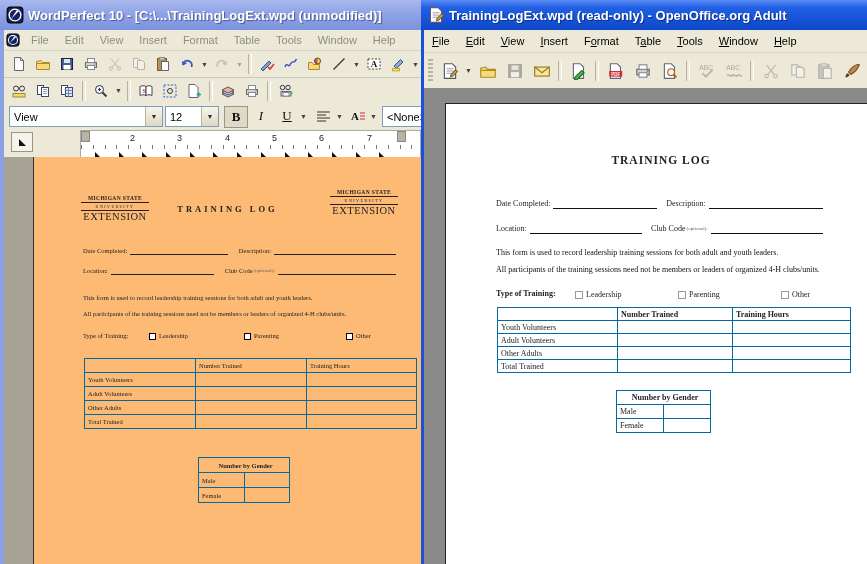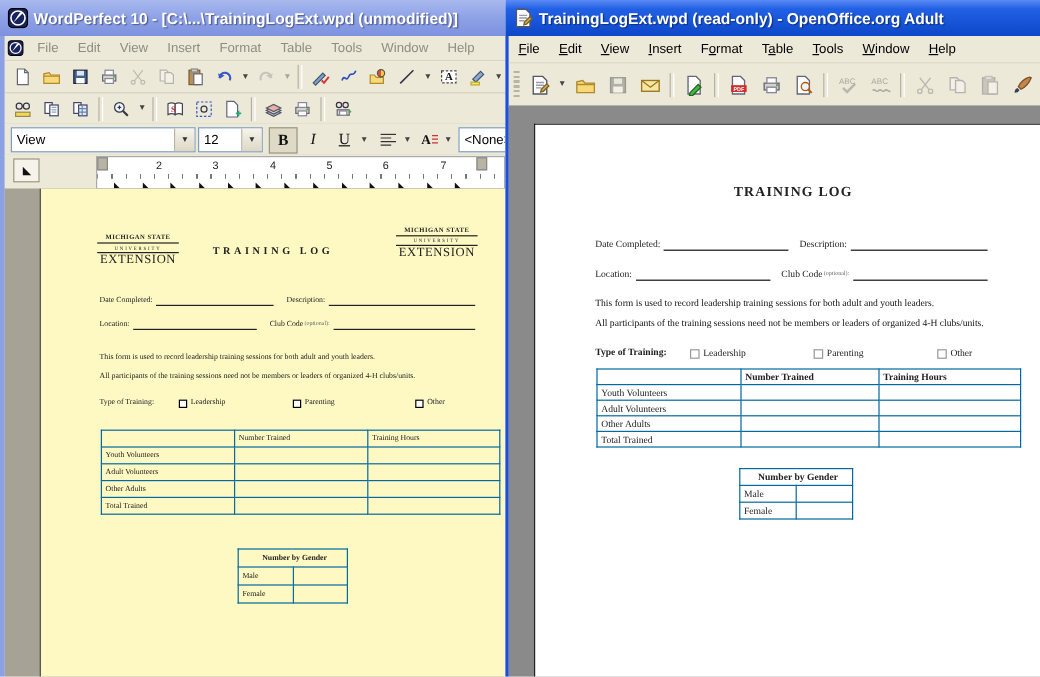--- a/index.html
+++ b/index.html
@@ -68,21 +68,21 @@
          background-image:repeating-linear-gradient(to right,#777 0 1px,transparent 1px 11.8px);
          background-size:100% 5px;background-position:0 100%;background-repeat:no-repeat}
   .rnum{position:absolute;top:2px;font-size:9px;color:#222}
   .mhandle{position:absolute;top:0;width:7px;height:9px;background:#b8b4a4;border:1px solid #888}
   #tabstrip{position:absolute;left:76px;right:0;top:20px;height:8px;background:#fff;border:1px solid #aaa;border-top:none;
             display:flex;align-items:flex-end;padding-left:14px;overflow:hidden}
   .tabm{width:0;height:0;border-left:5px solid #111;border-top:5px solid transparent;margin-right:18.7px;flex:0 0 auto}
 
   
   #docL{position:absolute;left:4px;right:0;top:157px;bottom:0;background:#a6a295;overflow:hidden}
-  #pageL{position:absolute;left:29px;top:0;bottom:0;right:0;background:#fef9c3;border-left:1px solid #333}
+  #pageL{position:absolute;left:29px;top:0;bottom:0;right:0;background:#fdba74;border-left:1px solid #333}
   #docR{position:absolute;left:3px;right:0;top:88px;bottom:0;background:#8a8a8a;overflow:hidden}
   #pageR{position:absolute;left:21px;top:15px;right:-2px;bottom:-2px;background:#fff;
          border-top:1px solid #222;border-left:1px solid #222}
 
   .doc *{font-family:"Liberation Serif",serif;color:#222}
   .abs{position:absolute}
 
   
   .wp-t{font-size:6.5px;line-height:8px;white-space:nowrap}
   #wpTitle{left:0;right:0;top:47px;text-align:center;font-size:8.5px;font-weight:bold;letter-spacing:3px}

